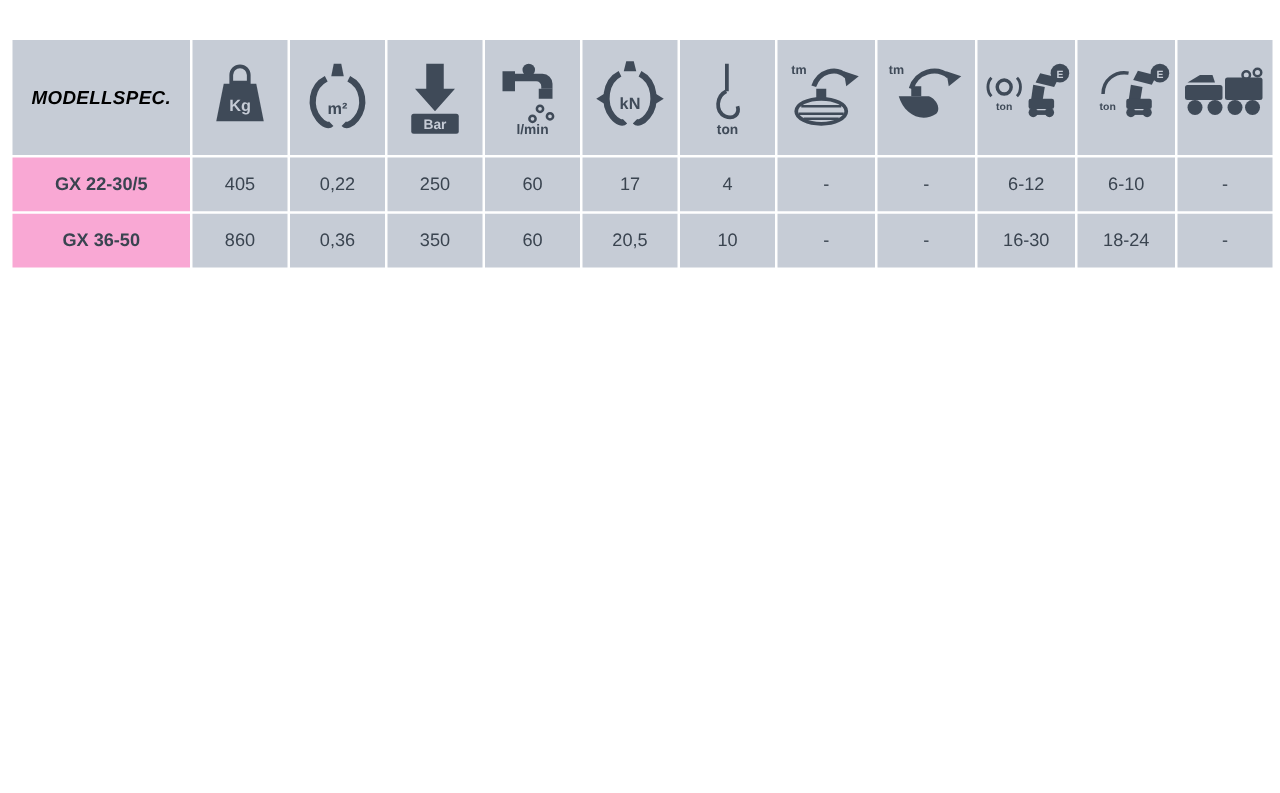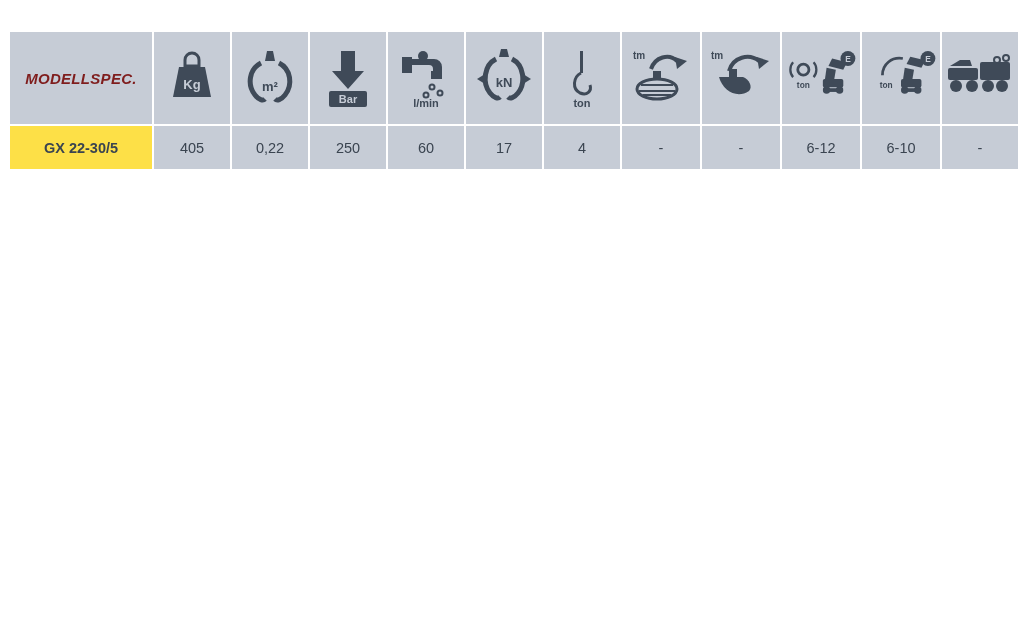--- a/index.html
+++ b/index.html
@@ -45,33 +45,33 @@
     vertical-align: middle;
     text-align: center;
   }
   th.model-head {
     background: #e4e7ec;
     text-align: left;
     padding-left: 14px;
     font-size: 15px;
     font-style: italic;
     font-weight: bold;
-    color: #7f1d1d;
+    color: #000000;
     letter-spacing: 0.3px;
   }
   
   tr.data-row td {
     height: 43px;
     text-align: center;
     font-size: 14.5px;
     color: #3a4450;
     vertical-align: middle;
   }
   td.model-cell {
-    background: #fde047;
+    background: #f9a8d4;
     text-align: left;
     padding-left: 14px;
     font-weight: bold;
     font-size: 14.5px;
     color: #1d2733;
   }
   td.val {
     background: #c6ccd6;
   }
   .icon-box {
@@ -279,16 +279,30 @@
           <td class="val">250</td>
           <td class="val">60</td>
           <td class="val">17</td>
           <td class="val">4</td>
           <td class="val">-</td>
           <td class="val">-</td>
           <td class="val">6-12</td>
           <td class="val">6-10</td>
           <td class="val">-</td>
         </tr>
+        <tr class="data-row">
+          <td class="model-cell">GX 36-50</td>
+          <td class="val">860</td>
+          <td class="val">0,36</td>
+          <td class="val">350</td>
+          <td class="val">60</td>
+          <td class="val">20,5</td>
+          <td class="val">10</td>
+          <td class="val">-</td>
+          <td class="val">-</td>
+          <td class="val">16-30</td>
+          <td class="val">18-24</td>
+          <td class="val">-</td>
+        </tr>
       </tbody>
     </table>
   </div>
 </div>
 
 </body></html>

